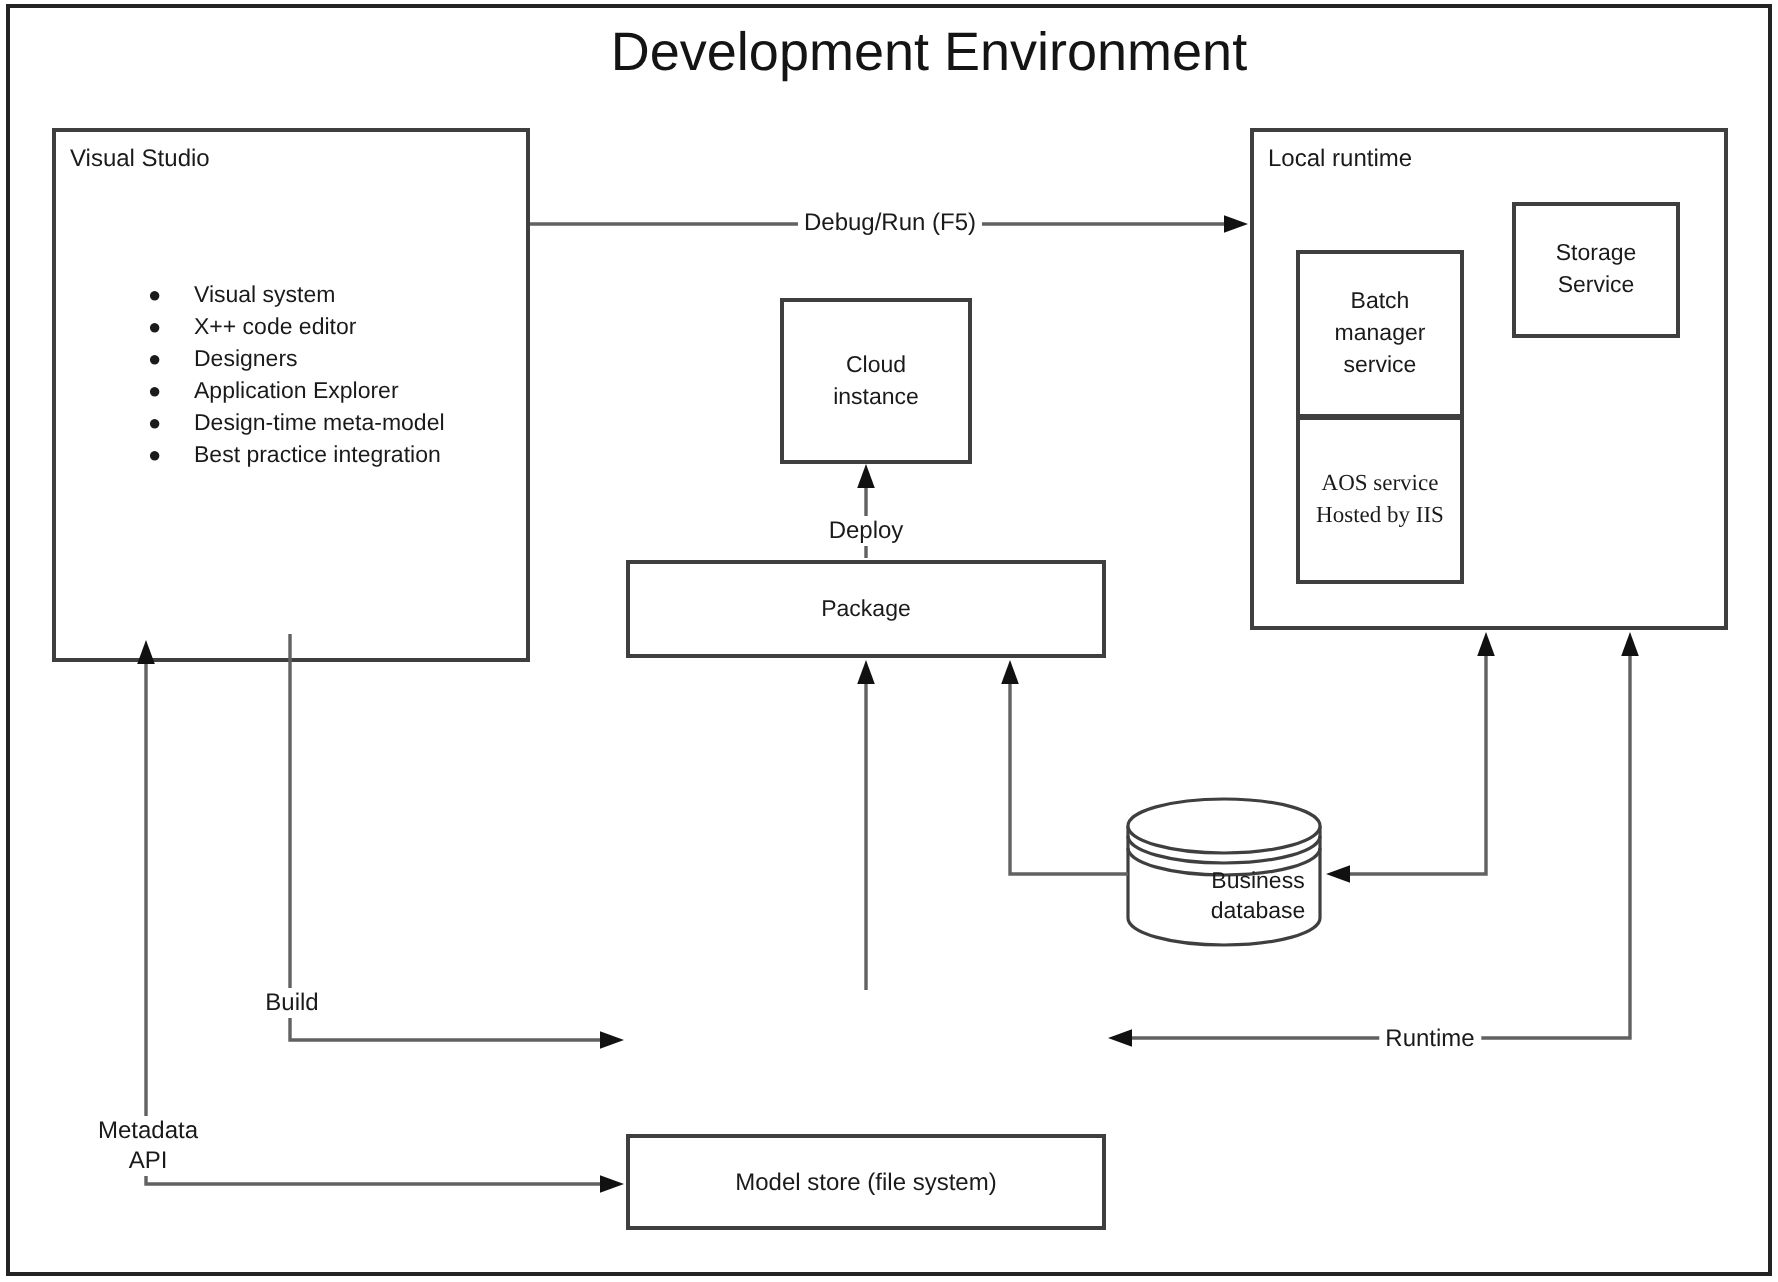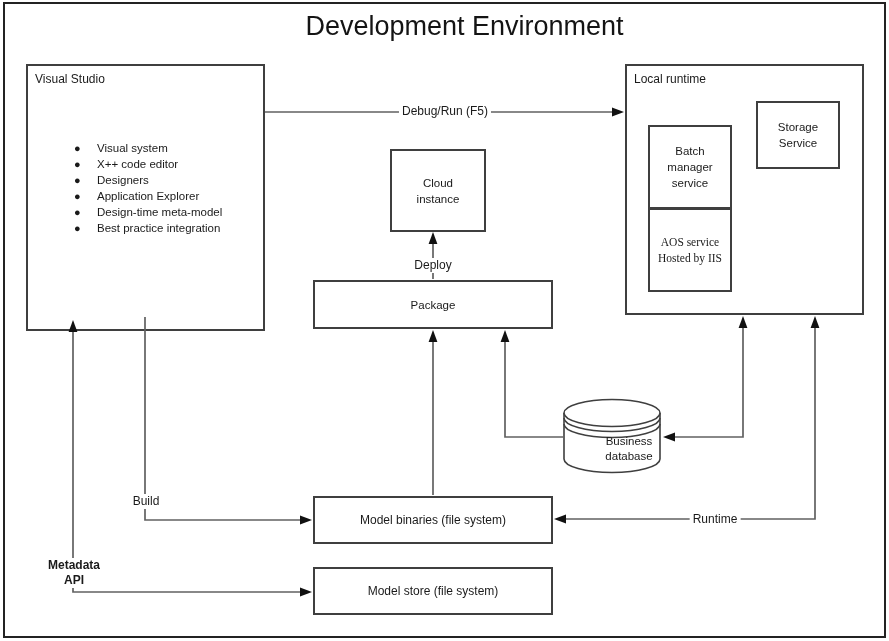--- a/index.html
+++ b/index.html
@@ -77,21 +77,20 @@
 Hosted by IIS</div>
   </div>
 
   <div class="box center-text" style="left:390px;top:149px;width:96px;height:83px;">Cloud
 instance</div>
 
   <div class="box center-text" style="left:313px;top:280px;width:240px;height:49px;flex-direction:row;">
     <div>Package</div>
   </div>
 
-  <div class="box center-text" style="left:313px;top:496px;width:240px;height:48px;font-size:12px;">Model binaries (file system)</div>
   <div class="box center-text" style="left:313px;top:567px;width:240px;height:48px;font-size:12px;">Model store (file system)</div>
 
   <svg class="wires" width="889" height="641" viewBox="0 0 889 641">
 
     <g>
       <path class="cyl" d="M564 413 V459 A48 13.5 0 0 0 660 459 V413" fill="#fff"></path>
       <ellipse class="cyl" cx="612" cy="413" rx="48" ry="13.5" fill="#fff"></ellipse>
       <path class="cyl" d="M564 418 A48 13.5 0 0 0 660 418" fill="none"></path>
       <path class="cyl" d="M564 424 A48 13.5 0 0 0 660 424" fill="none"></path>
     </g>
@@ -139,16 +138,16 @@
       <polygon class="head" points="73,320 68.6,332 77.4,332"></polygon>
     </g>
   </svg>
 
   <div class="db-label" style="left:612px;top:434px;margin-left:17px;">Business
 database</div>
 
   <div class="edge-label" style="left:445px;top:104px;">Debug/Run (F5)</div>
   <div class="edge-label" style="left:433px;top:258px;">Deploy</div>
   <div class="edge-label" style="left:146px;top:494px;">Build</div>
-  <div class="edge-label" style="left:74px;top:558px;font-weight:bold;">Metadata
+  <div class="edge-label" style="left:74px;top:558px;">Metadata
 API</div>
   <div class="edge-label" style="left:715px;top:512px;">Runtime</div>
 </div>
 
 </body></html>

